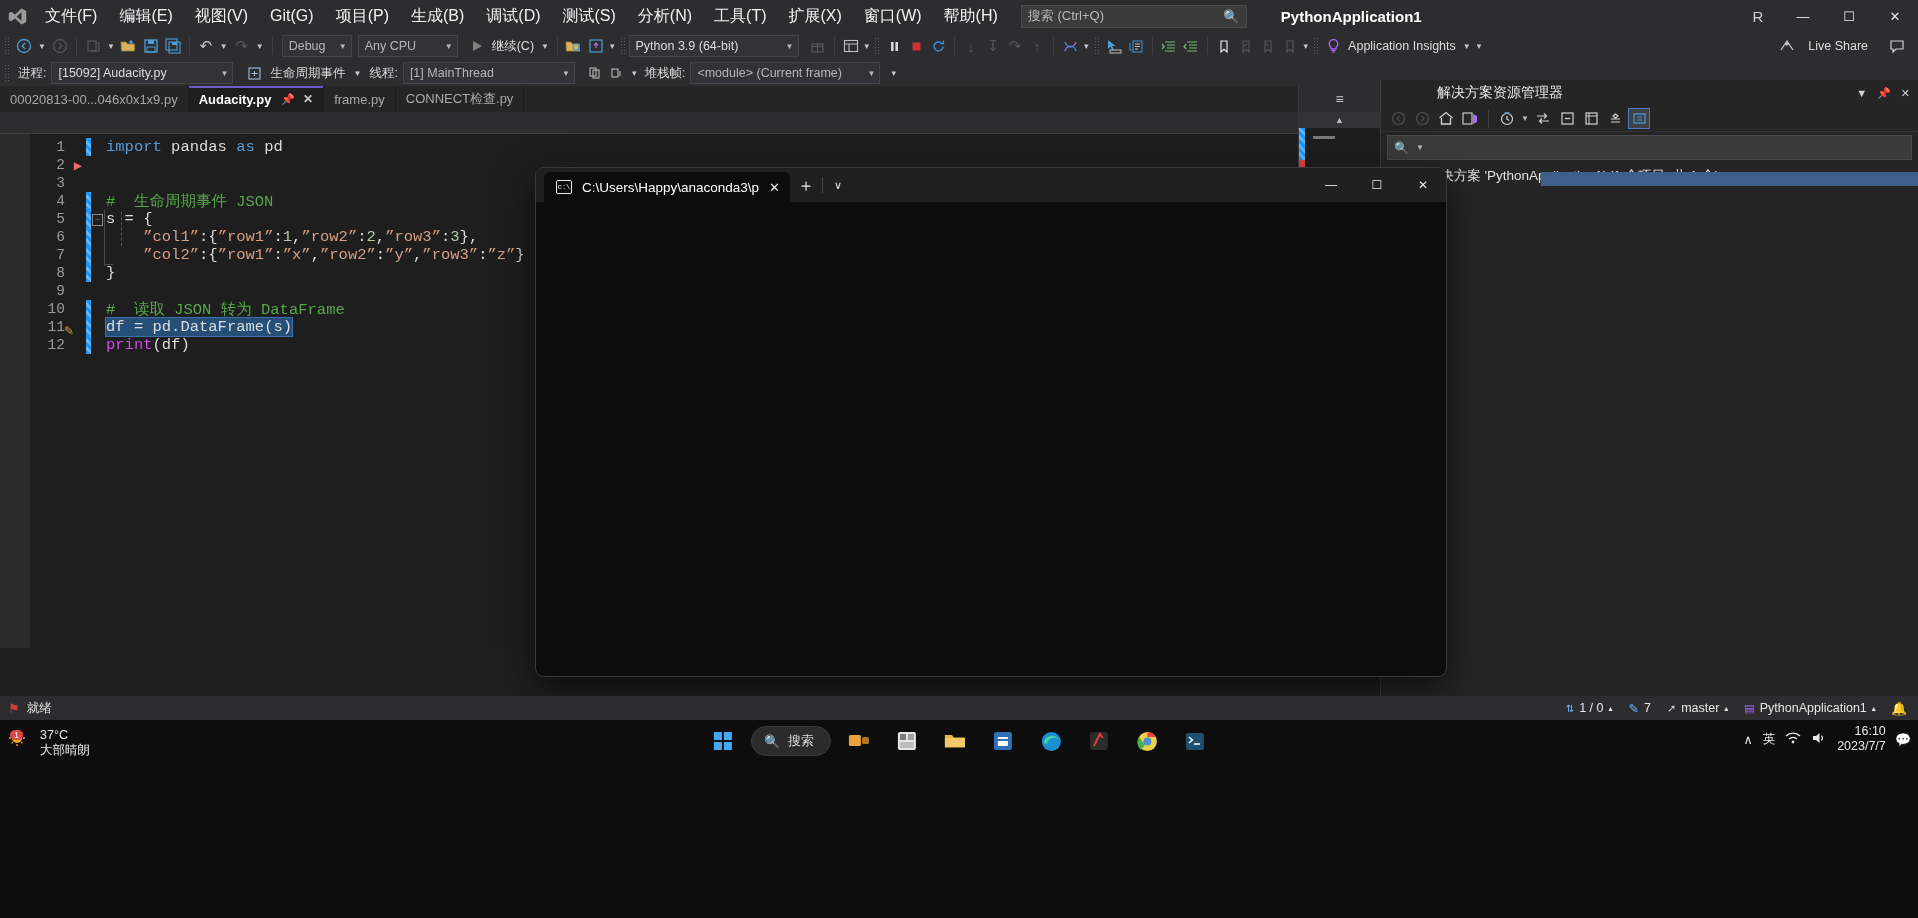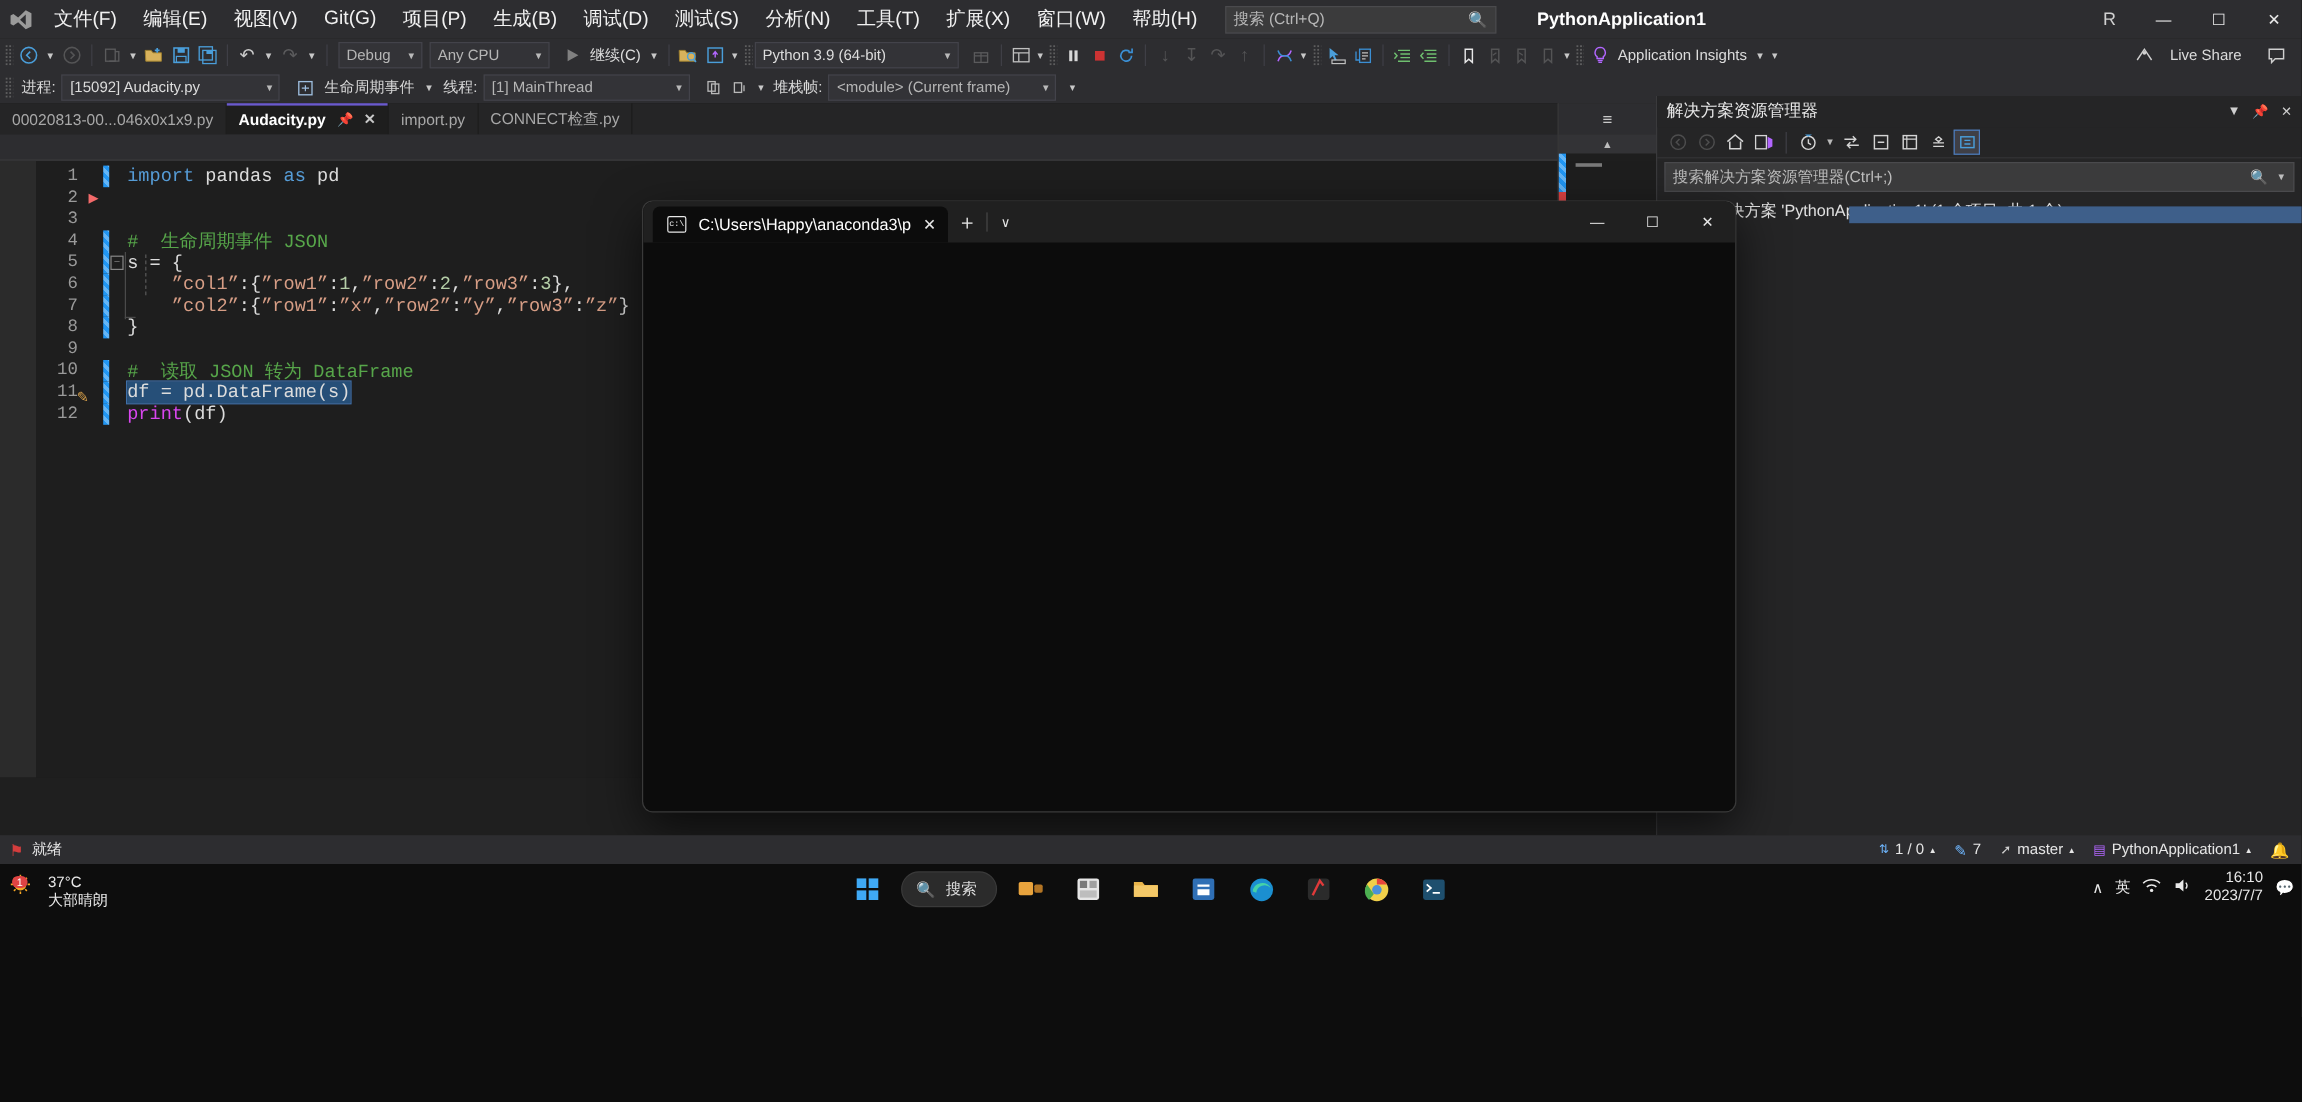--- a/index.html
+++ b/index.html
@@ -169,21 +169,21 @@
   .mm-change { position:absolute; left:0; top:0; width:6px; height:32px;
      background-image: repeating-linear-gradient(45deg, #2196f3 0 3px, #64b5f6 3px 6px); }
   .mm-red { position:absolute; left:0; top:32px; width:6px; height:12px; background:#e04343; }
 
   .solexp {
     position: absolute; left: 1380px; top: 80px; width: 538px; height: 616px;
     background: #252526; border-left: 1px solid #3a3a3c;
   }
   .se-header {
     height: 26px; display: flex; align-items: center; padding: 0 8px;
-    color: #e8e8e8; font-size: 14px; background: #252526;
+    color: #e8e8e8; font-size: 14px; background: #252526; margin-left: 48px;
   }
   .se-header .t { flex: 1; }
   .se-header .ic { font-size: 11px; color: #cfcfcf; margin-left: 10px; }
   .se-toolbar {
     height: 26px; display: flex; align-items: center; gap: 2px;
     padding: 0 6px; color: #b9b9b9; font-size: 13px;
     border-bottom: 1px solid #333336;
   }
   .se-tb { width: 22px; height: 21px; display:flex; align-items:center; justify-content:center; }
   .se-tb.dis { opacity: .4; }
@@ -596,21 +596,21 @@
     <div class="tabstrip">
       <div class="tab">
         <span>00020813-00...046x0x1x9.py</span>
       </div>
       <div class="tab active">
         <span>Audacity.py</span>
         <span class="pin">📌</span>
         <span class="x">✕</span>
       </div>
       <div class="tab">
-        <span>import.py</span>
+        <span>frame.py</span>
       </div>
       <div class="tab">
         <span>CONNECT检查.py</span>
       </div>
       <div class="tabstrip-right">
         <span>▼</span>
       </div>
     </div>
 
     <div class="navbar">
@@ -765,21 +765,20 @@
           </svg>
       </div>
       <div class="se-tb on">
         <svg width="15" height="15" viewBox="0 0 15 15">
             <rect x="2" y="3" width="11" height="9" fill="none" stroke="#4a9eda" stroke-width="1.2"></rect>
             <path d="M5 6 h5 M5 9 h5" stroke="#4a9eda" stroke-width="1.1"></path>
           </svg>
       </div>
     </div>
     <div class="se-search">
-      <span class="t">搜索解决方案资源管理器(Ctrl+;)</span>
       <span style="font-size:12px;">🔍</span>
       <span style="font-size:8px;padding-left:7px;">▼</span>
     </div>
     <div class="se-tree">
       <div class="se-node">
         <span class="lockicon">🔒</span>
         <span class="vsicon">◆</span>
         <span>解决方案 'PythonApplication1' (1 个项目, 共 1 个)</span>
       </div>
     </div>

